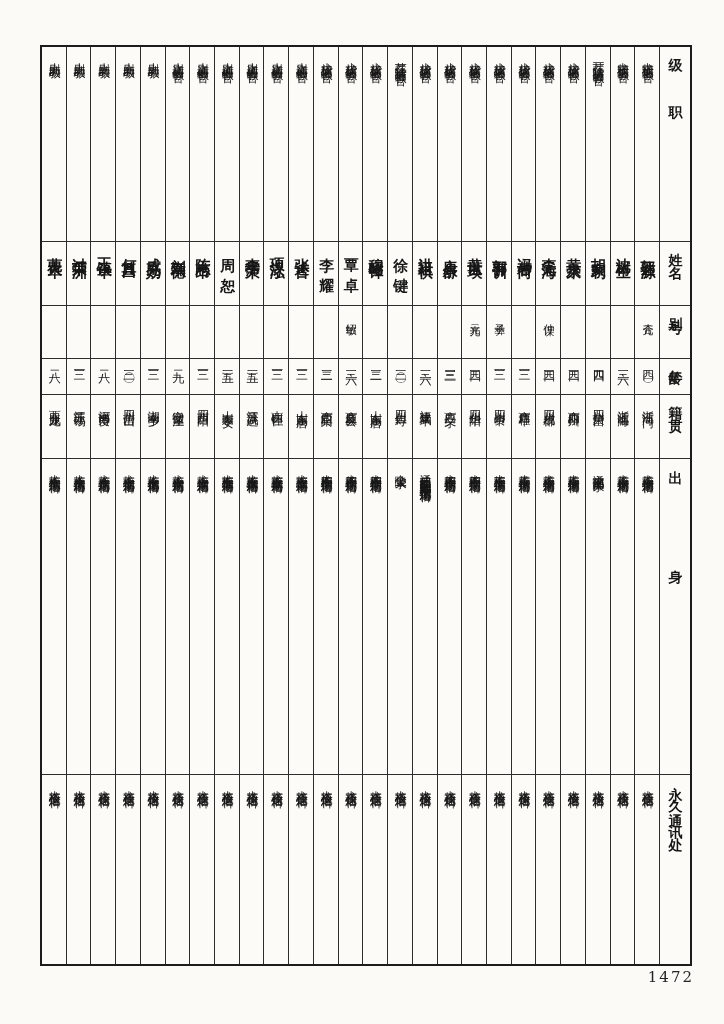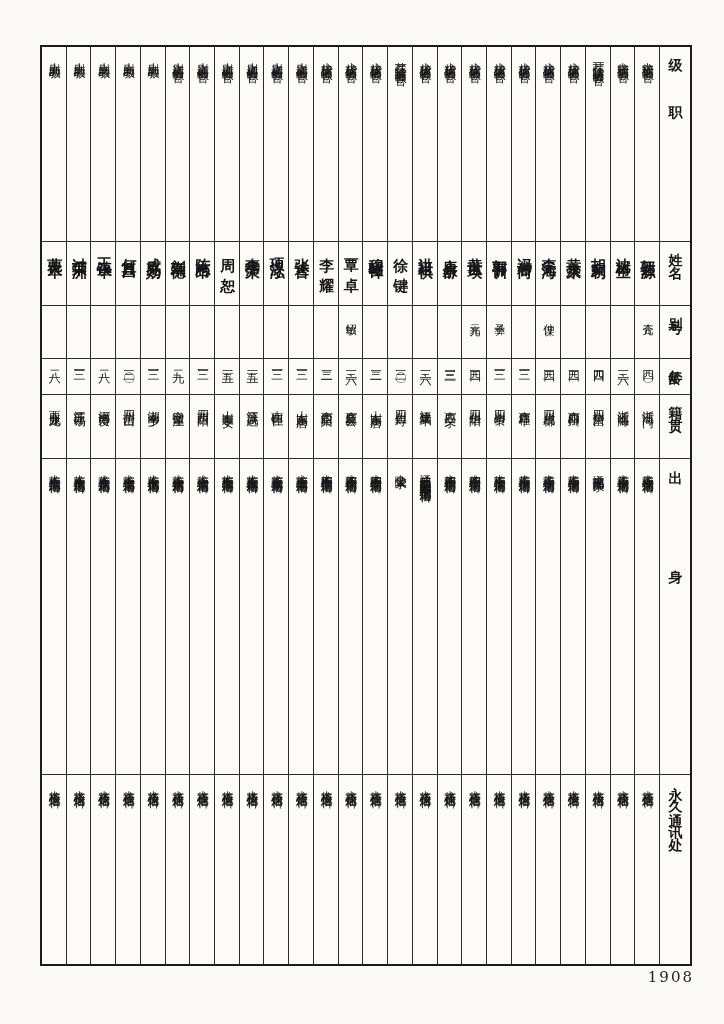--- a/index.html
+++ b/index.html
@@ -314,14 +314,14 @@
       <div class="cell r-rank h-rank">级职</div>
       <div class="cell r-name h-name">姓名</div>
       <div class="cell r-alias h-alias">别号</div>
       <div class="cell r-age h-age">年龄</div>
       <div class="cell r-place h-place">籍贯</div>
       <div class="cell r-origin h-origin">出身</div>
       <div class="cell r-addr h-addr">永久通讯处</div>
     </div>
   </div>
 
-  <div class="page-number">1908</div>
+  <div class="page-number">1472</div>
 </div>
 
 </body></html>

